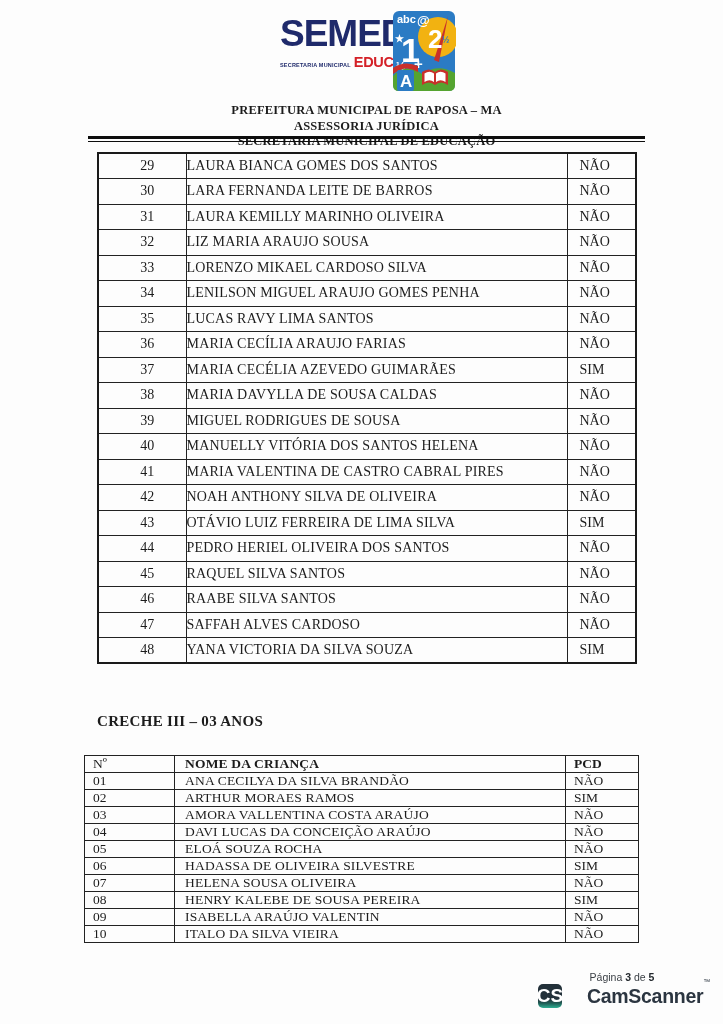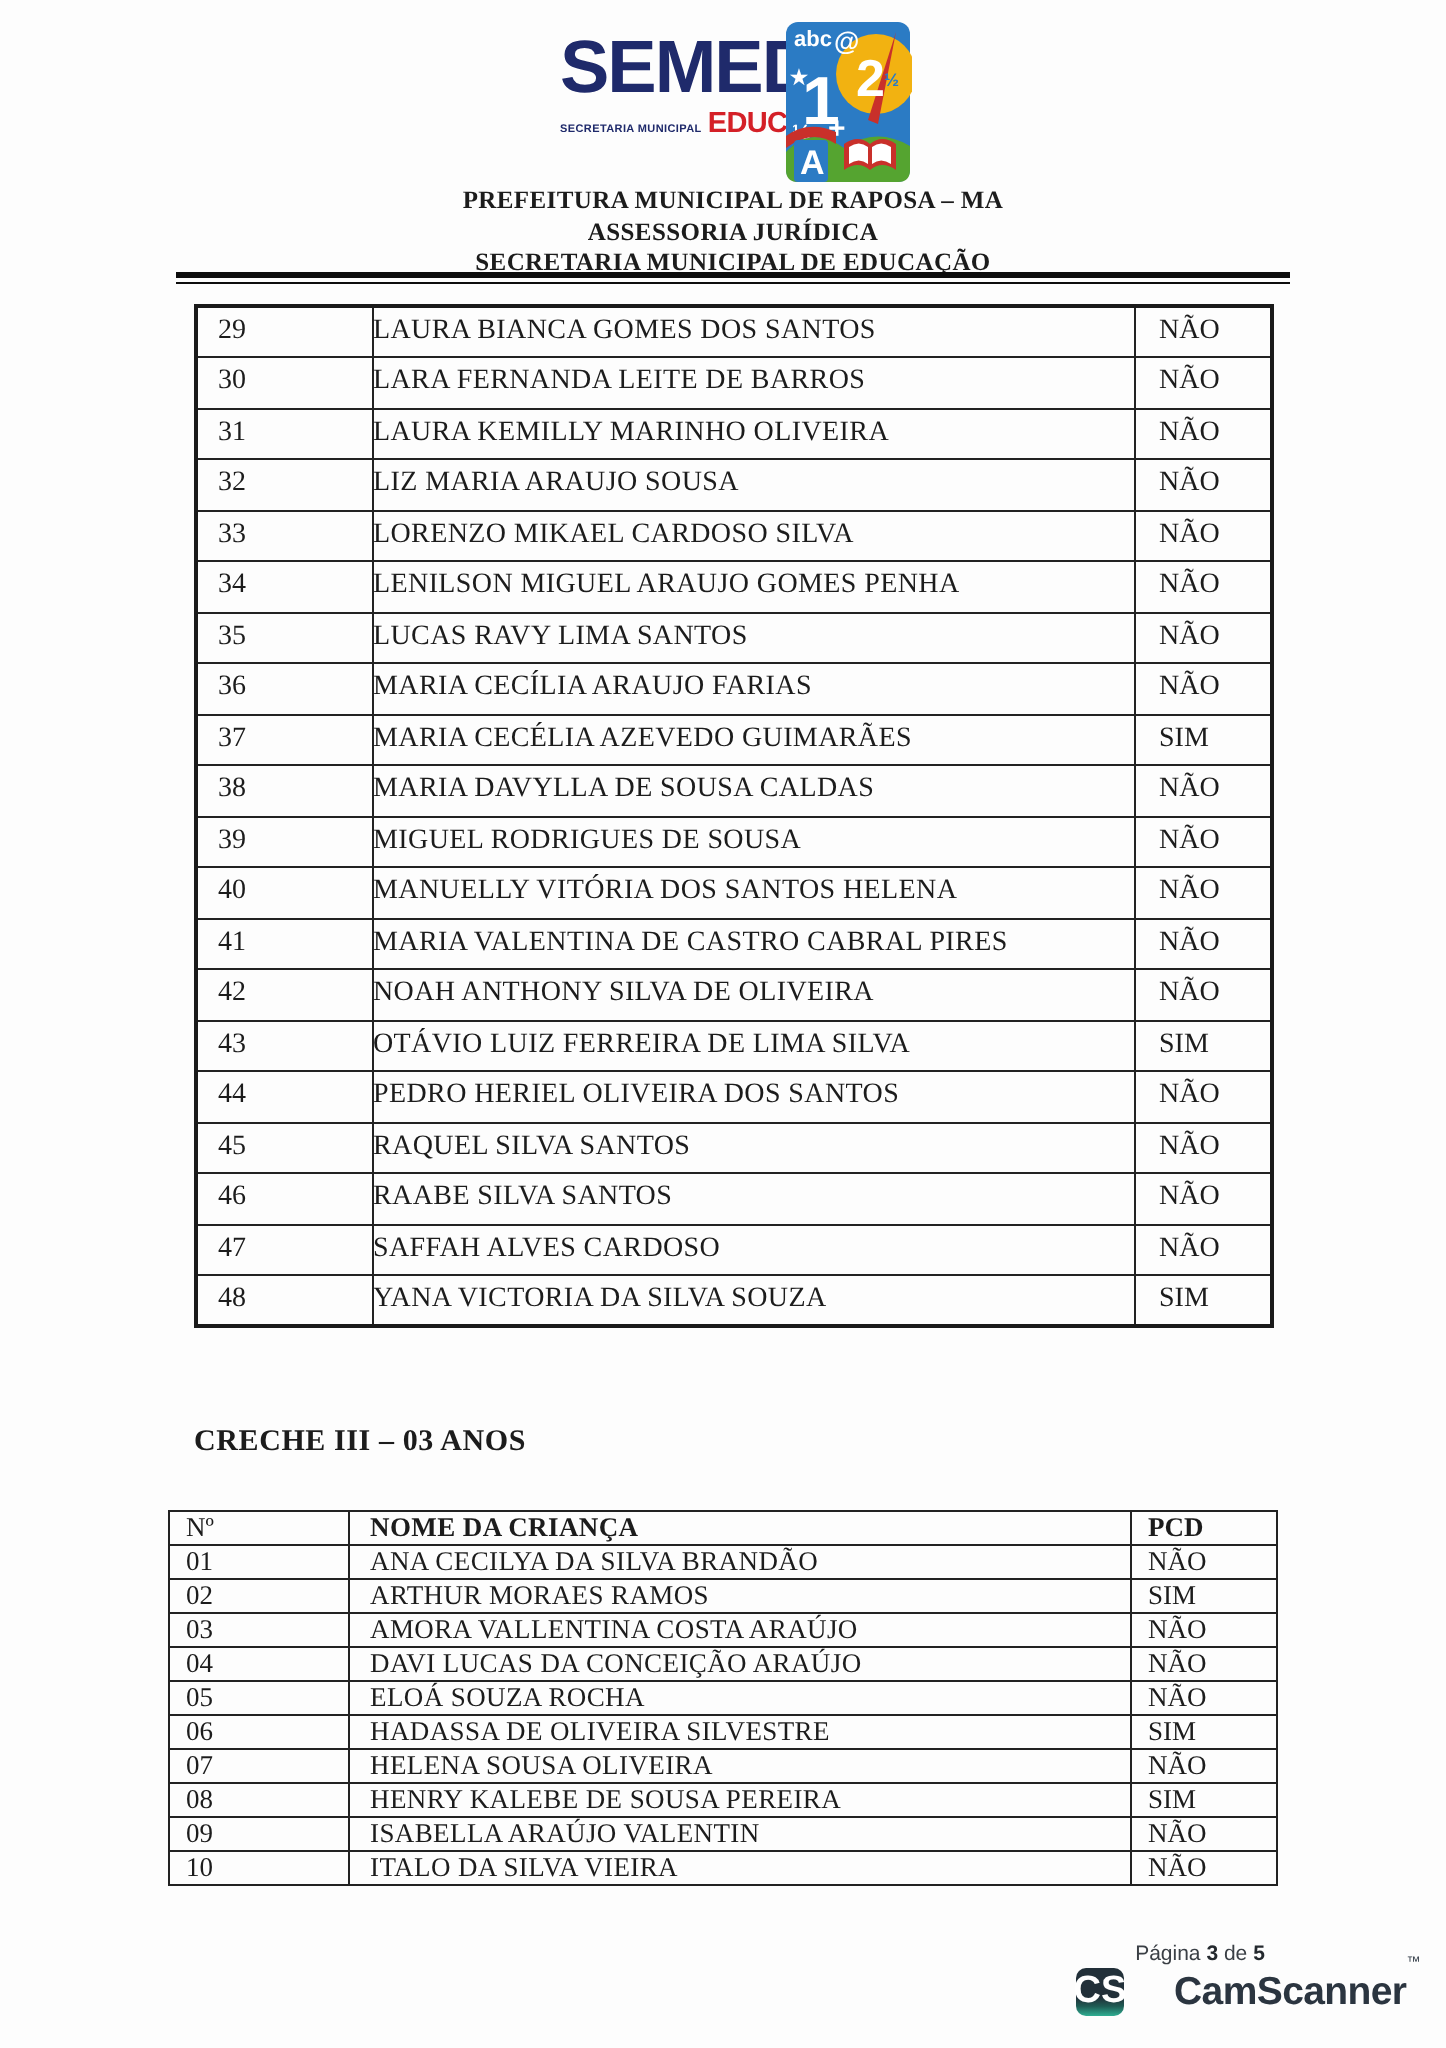--- a/index.html
+++ b/index.html
@@ -27,55 +27,55 @@
     padding-bottom:2px; white-space:nowrap;
   }
   .semed-educacao {
     font-family:"Liberation Sans", sans-serif;
     font-size:14.5px; font-weight:800; color:#d42027; letter-spacing:-0.3px;
   }
   .emblem { position:absolute; left:112px; top:0; }
 
   
   .header-lines {
-    position:absolute; left:88px; top:93px; width:557px;
+    position:absolute; left:88px; top:103px; width:557px;
     text-align:center; font-weight:700; font-size:12.5px; line-height:15.5px;
     letter-spacing:0.2px;
   }
   .double-rule {
     position:absolute; left:88px; top:136px; width:557px; height:6px;
     border-top:3px solid #0d0d0d; border-bottom:1.5px solid #0d0d0d;
   }
 
   
   table { position:absolute; border-collapse:collapse; table-layout:fixed; }
   td, th { border:1.4px solid #222; overflow:hidden; white-space:nowrap; vertical-align:middle; }
 
   .t1 { left:97px; top:152px; width:538px; border:2px solid #1a1a1a; font-size:14px; }
   .t1 td { height:25.5px; }
-  .t1 .col-num  { width:88px;  padding-left:10px; }
+  .t1 .col-num  { width:88px;  padding-left:10px;text-align:center; }
   .t1 .col-name { width:381px; padding-left:0; letter-spacing:0.2px; }
   .t1 .col-pcd  { width:69px;  padding-left:12px; }
 
   .section-title {
     position:absolute; left:97px; top:713px;
     font-weight:700; font-size:15px; letter-spacing:0.3px;text-align:center;
   }
 
   .t2 { left:84px; top:755px; width:554px; border:1.6px solid #1a1a1a; font-size:13.5px; }
   .t2 th, .t2 td { height:16.9px; }
   .t2 th { text-align:left; font-weight:400;margin-top:36px; }
   .t2 th.col-name, .t2 th.col-pcd { font-weight:700; }
   .t2 .col-num  { width:90px;  padding-left:8px; }
   .t2 .col-name { width:391px; padding-left:10px; letter-spacing:0.2px; }
   .t2 .col-pcd  { width:73px;  padding-left:8px; }
 
   
   .pagina {
-    position:absolute; left:545px; top:971px; width:110px; text-align:center;
+    position:absolute; left:567px; top:971px; width:110px; text-align:center;
     font-family:"Liberation Sans", sans-serif; font-size:10.5px; color:#3a3f45;
   }
   .pagina b { color:#24292e; }
   .camscanner {
     position:absolute; left:538px; top:984px; display:flex; align-items:center; gap:5px;
     font-family:"Liberation Sans", sans-serif;
   }
   .cs-box {
     width:24px; height:24px; border-radius:5px;
     background:linear-gradient(180deg,#223039 0%, #223039 62%, #1f5d55 80%, #2fae92 100%);

